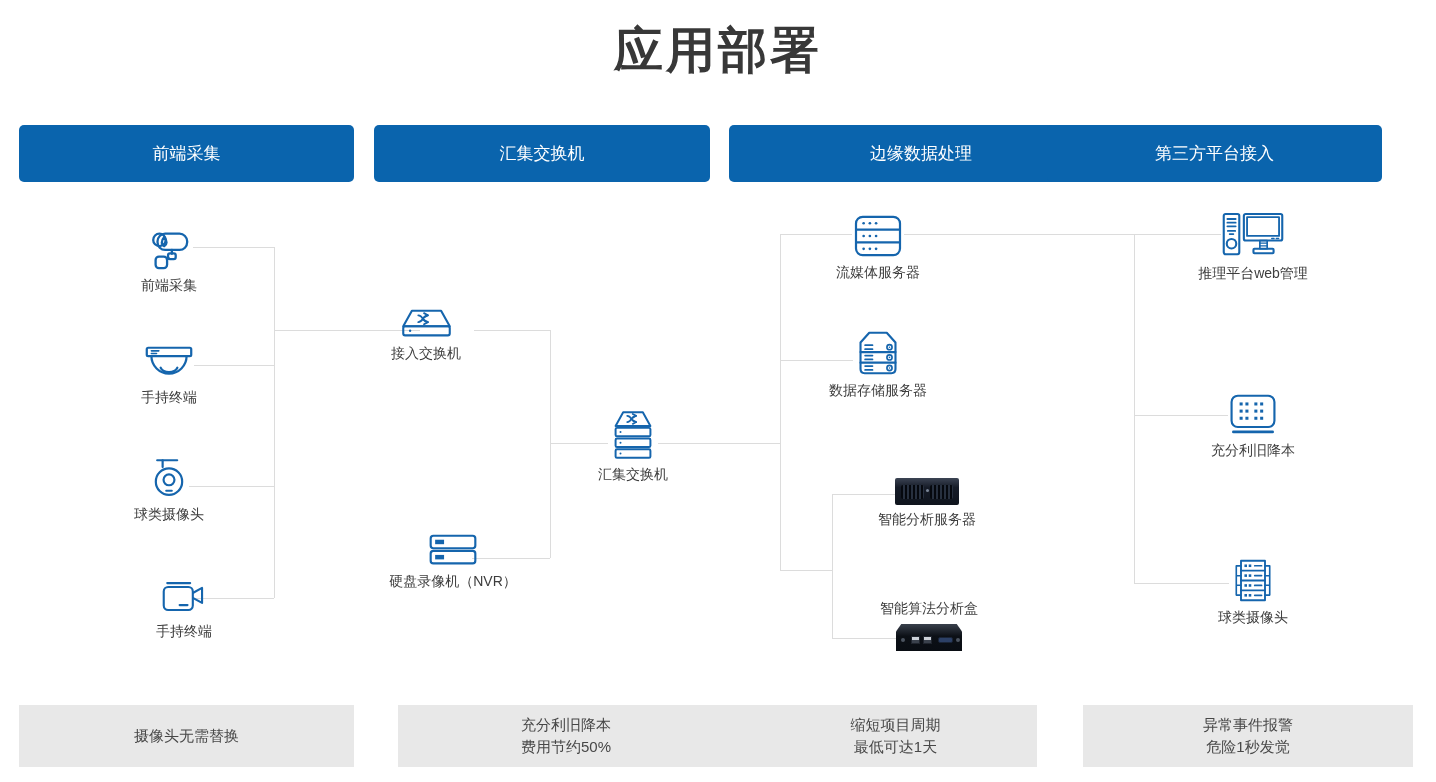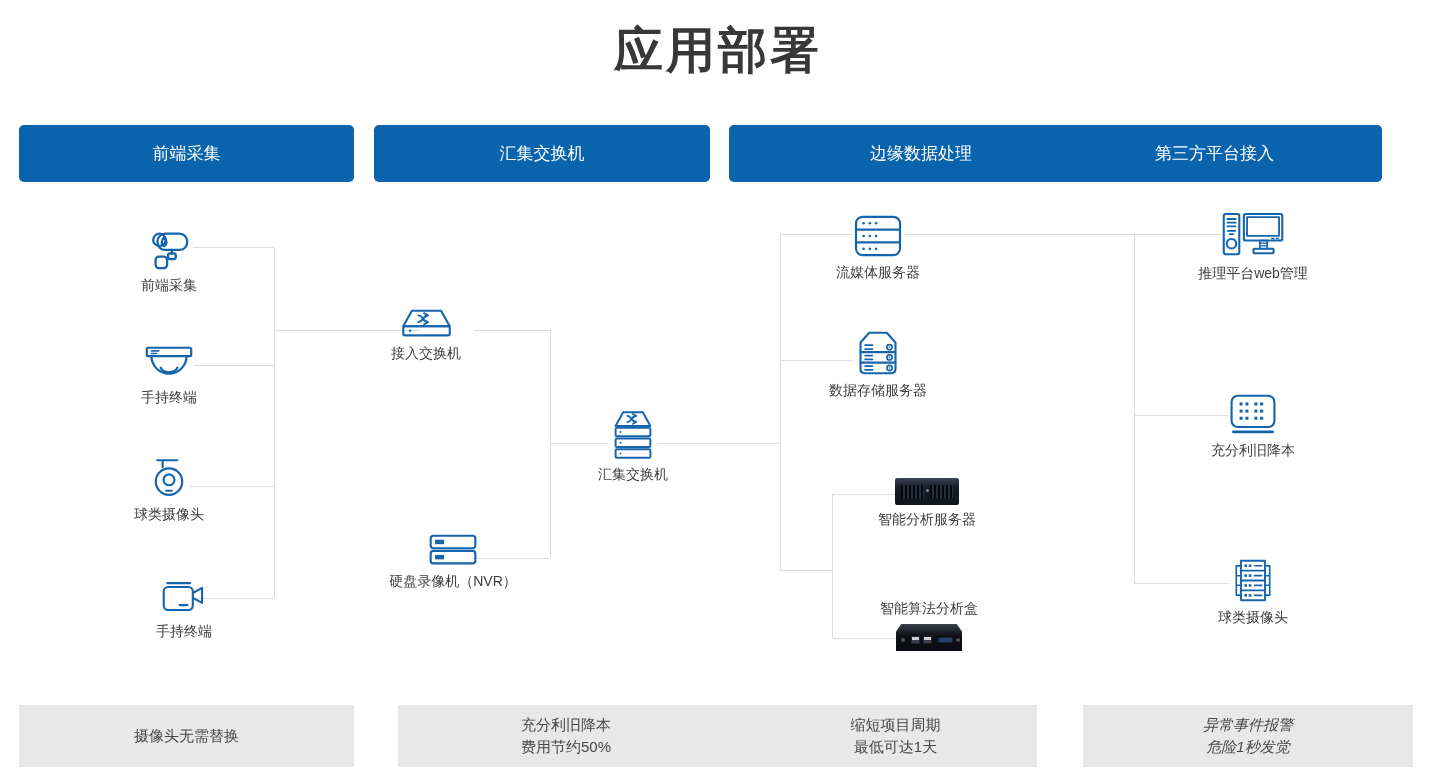--- a/index.html
+++ b/index.html
@@ -318,18 +318,18 @@
     <div></div>
   </div>
   <div class="footer-box" style="left:374px;width:336px;margin-left:24px;">
     <div>充分利旧降本</div>
     <div>费用节约50%</div>
   </div>
   <div class="footer-box" style="left:729px;width:308px;padding-left:25px;">
     <div>缩短项目周期</div>
     <div>最低可达1天</div>
   </div>
-  <div class="footer-box" style="left:1083px;width:330px;font-style:italic;">
+  <div class="footer-box" style="left:1083px;width:330px;">
     <div>异常事件报警</div>
     <div>危险1秒发觉</div>
   </div>
 
 </div>
 
 </body></html>

